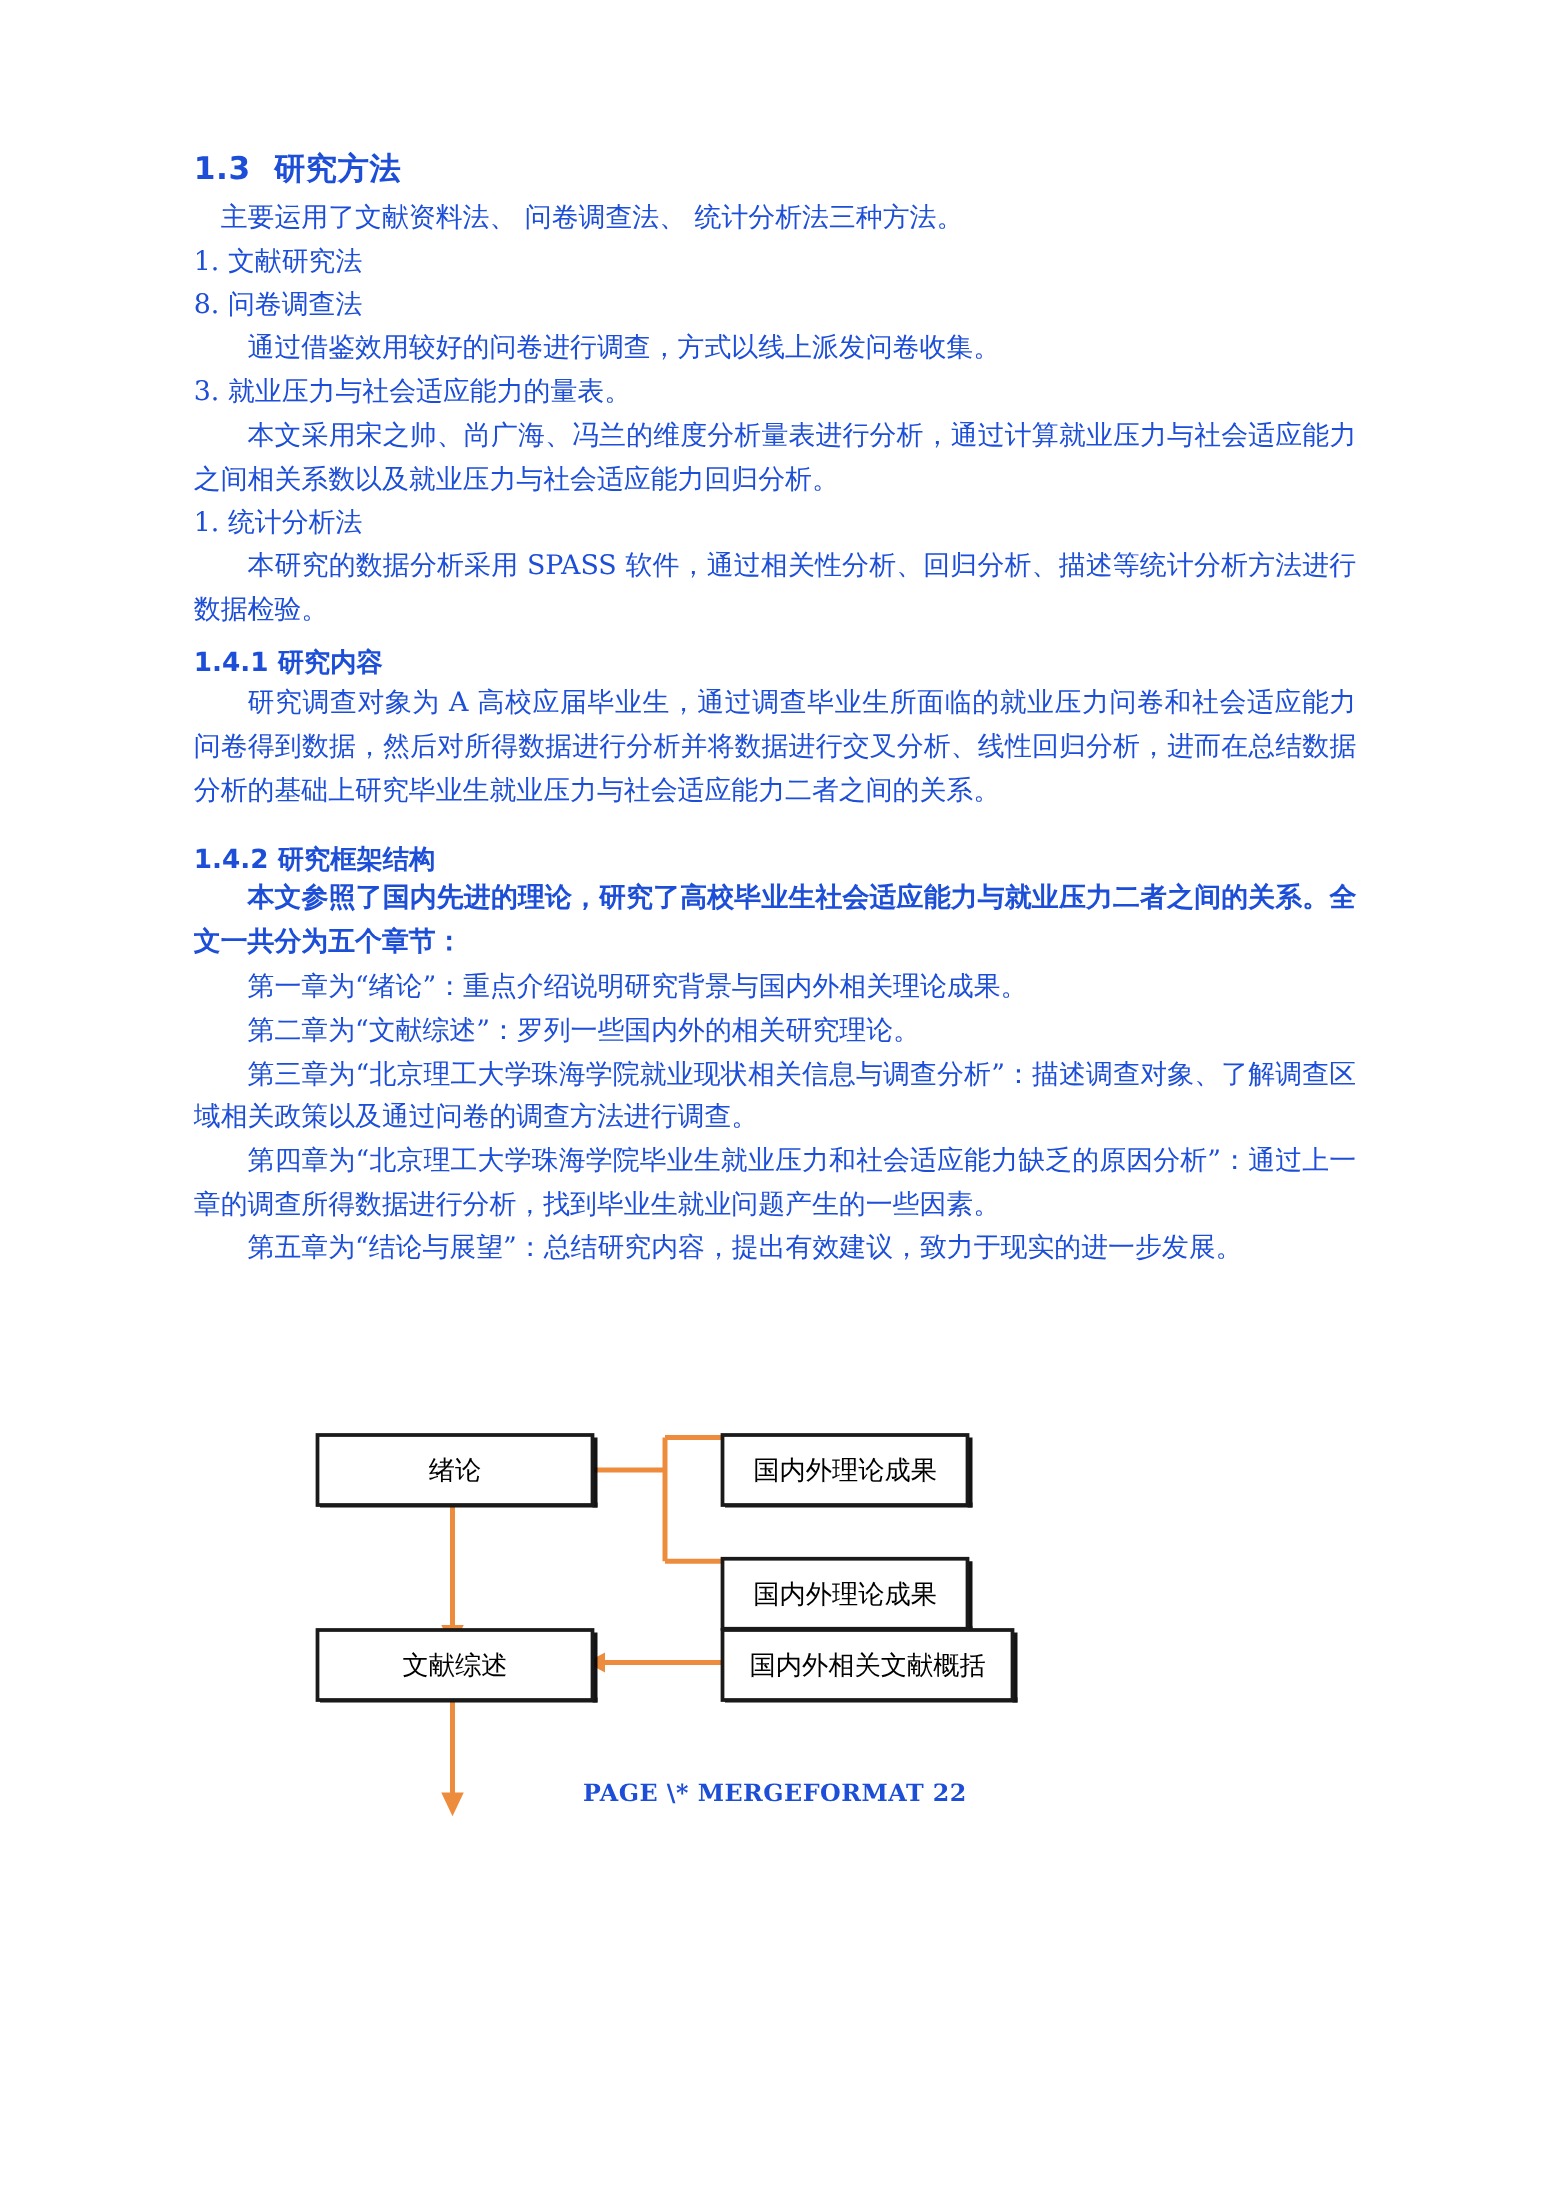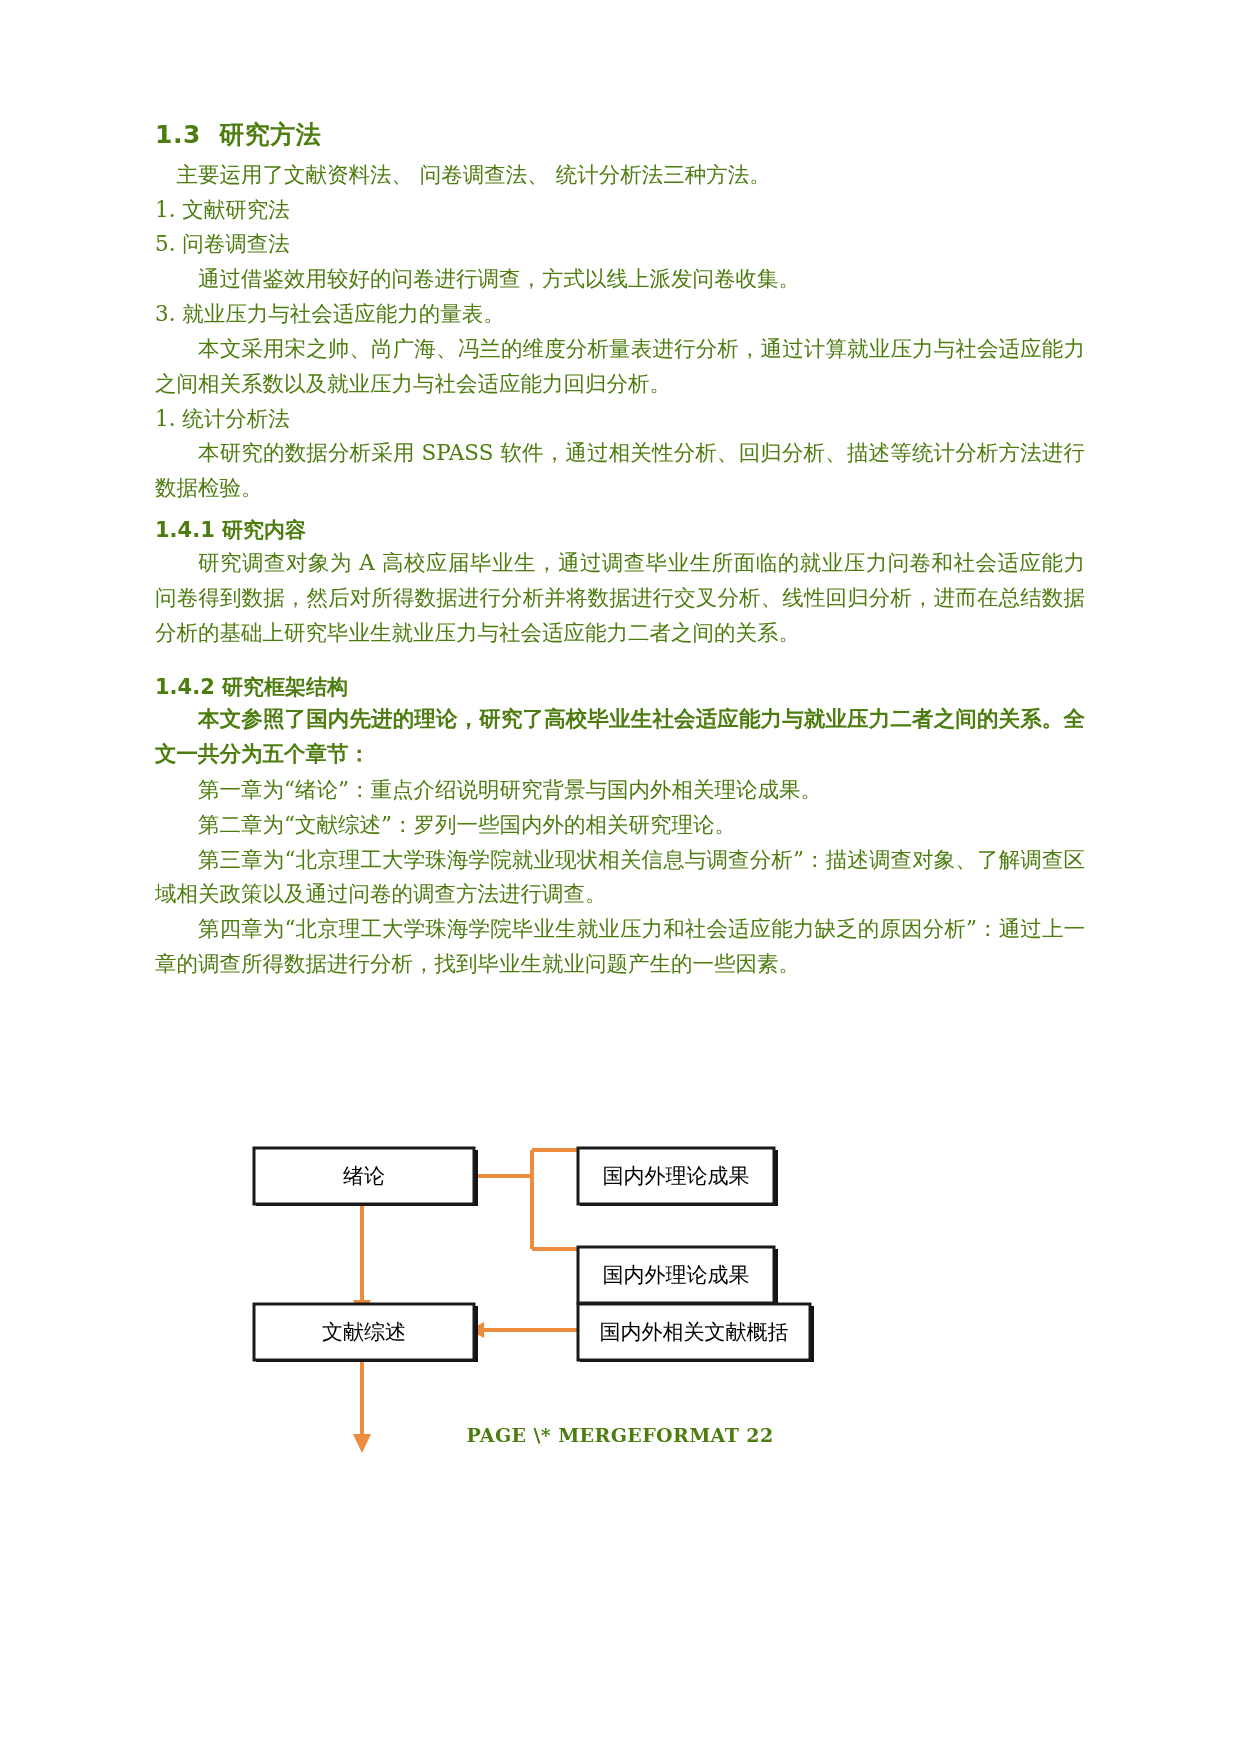--- a/index.html
+++ b/index.html
@@ -7,21 +7,21 @@
     padding: 0;
     background: #ffffff;
   }
   .page {
     position: relative;
     width: 1240px;
     height: 1754px;
     background: #ffffff;
     overflow: hidden;
     font-family: "DejaVu Serif", "Liberation Serif", serif;
-    color: #4d7c0f;
+    color: #1d4ed8;
   }
   .content {
     position: absolute;
     left: 155px;
     top: 118px;
     width: 930px;
   }
 
   
   .h2 {
@@ -98,40 +98,41 @@
 <div class="page">
 
   <div class="content">
 
     <div class="h2">1.3  研究方法</div>
 
     <p class="body indent1">主要运用了文献资料法、 问卷调查法、 统计分析法三种方法。</p>
 
     <p class="body noindent">1. 文献研究法</p>
 
-    <p class="body noindent">5. 问卷调查法</p>
+    <p class="body noindent">8. 问卷调查法</p>
     <p class="body indent2">通过借鉴效用较好的问卷进行调查，方式以线上派发问卷收集。</p>
 
     <p class="body noindent">3. 就业压力与社会适应能力的量表。</p>
     <p class="body indent2">本文采用宋之帅、尚广海、冯兰的维度分析量表进行分析，通过计算就业压力与社会适应能力之间相关系数以及就业压力与社会适应能力回归分析。</p>
 
     <p class="body noindent">1. 统计分析法</p>
     <p class="body indent2">本研究的数据分析采用 SPASS 软件，通过相关性分析、回归分析、描述等统计分析方法进行数据检验。</p>
 
 
     <div class="h3">1.4.1 研究内容</div>
     <p class="body indent2">研究调查对象为 A 高校应届毕业生，通过调查毕业生所面临的就业压力问卷和社会适应能力问卷得到数据，然后对所得数据进行分析并将数据进行交叉分析、线性回归分析，进而在总结数据分析的基础上研究毕业生就业压力与社会适应能力二者之间的关系。</p>
 
     <div class="h3" style="margin-top:22px;">1.4.2 研究框架结构</div>
     <p class="bodybold">本文参照了国内先进的理论，研究了高校毕业生社会适应能力与就业压力二者之间的关系。全文一共分为五个章节：</p>
 
     <p class="body indent2">第一章为“绪论”：重点介绍说明研究背景与国内外相关理论成果。</p>
     <p class="body indent2">第二章为“文献综述”：罗列一些国内外的相关研究理论。</p>
     <p class="body indent2">第三章为“北京理工大学珠海学院就业现状相关信息与调查分析”：描述调查对象、了解调查区域相关政策以及通过问卷的调查方法进行调查。</p>
     <p class="body indent2">第四章为“北京理工大学珠海学院毕业生就业压力和社会适应能力缺乏的原因分析”：通过上一章的调查所得数据进行分析，找到毕业生就业问题产生的一些因素。</p>
+    <p class="body indent2">第五章为“结论与展望”：总结研究内容，提出有效建议，致力于现实的进一步发展。</p>
 
   </div>
 
   <div class="chart">
     <svg width="1240" height="340" viewBox="0 0 1240 340" xmlns="http://www.w3.org/2000/svg">
 
       <g stroke="#ED8C3C" stroke-width="4" fill="none">
 
         <path d="M 443 48 L 500 48"></path>
 

